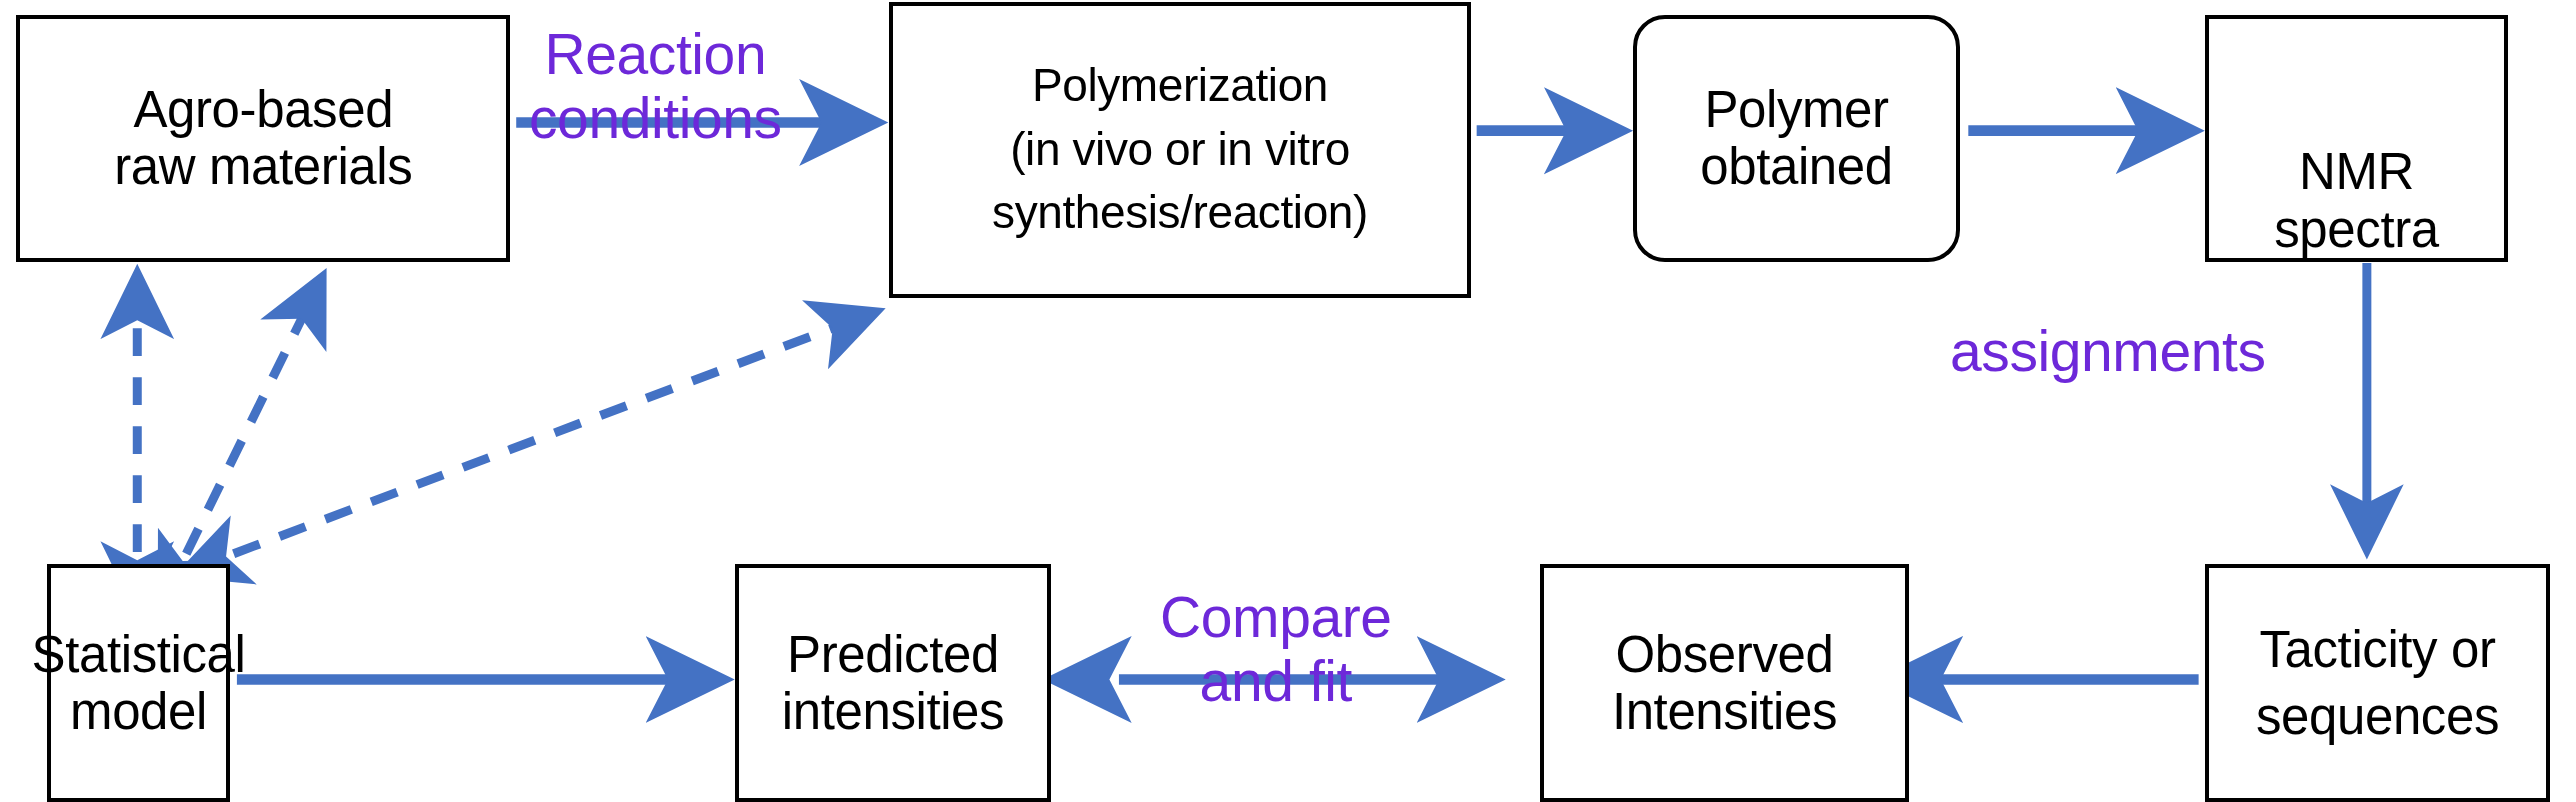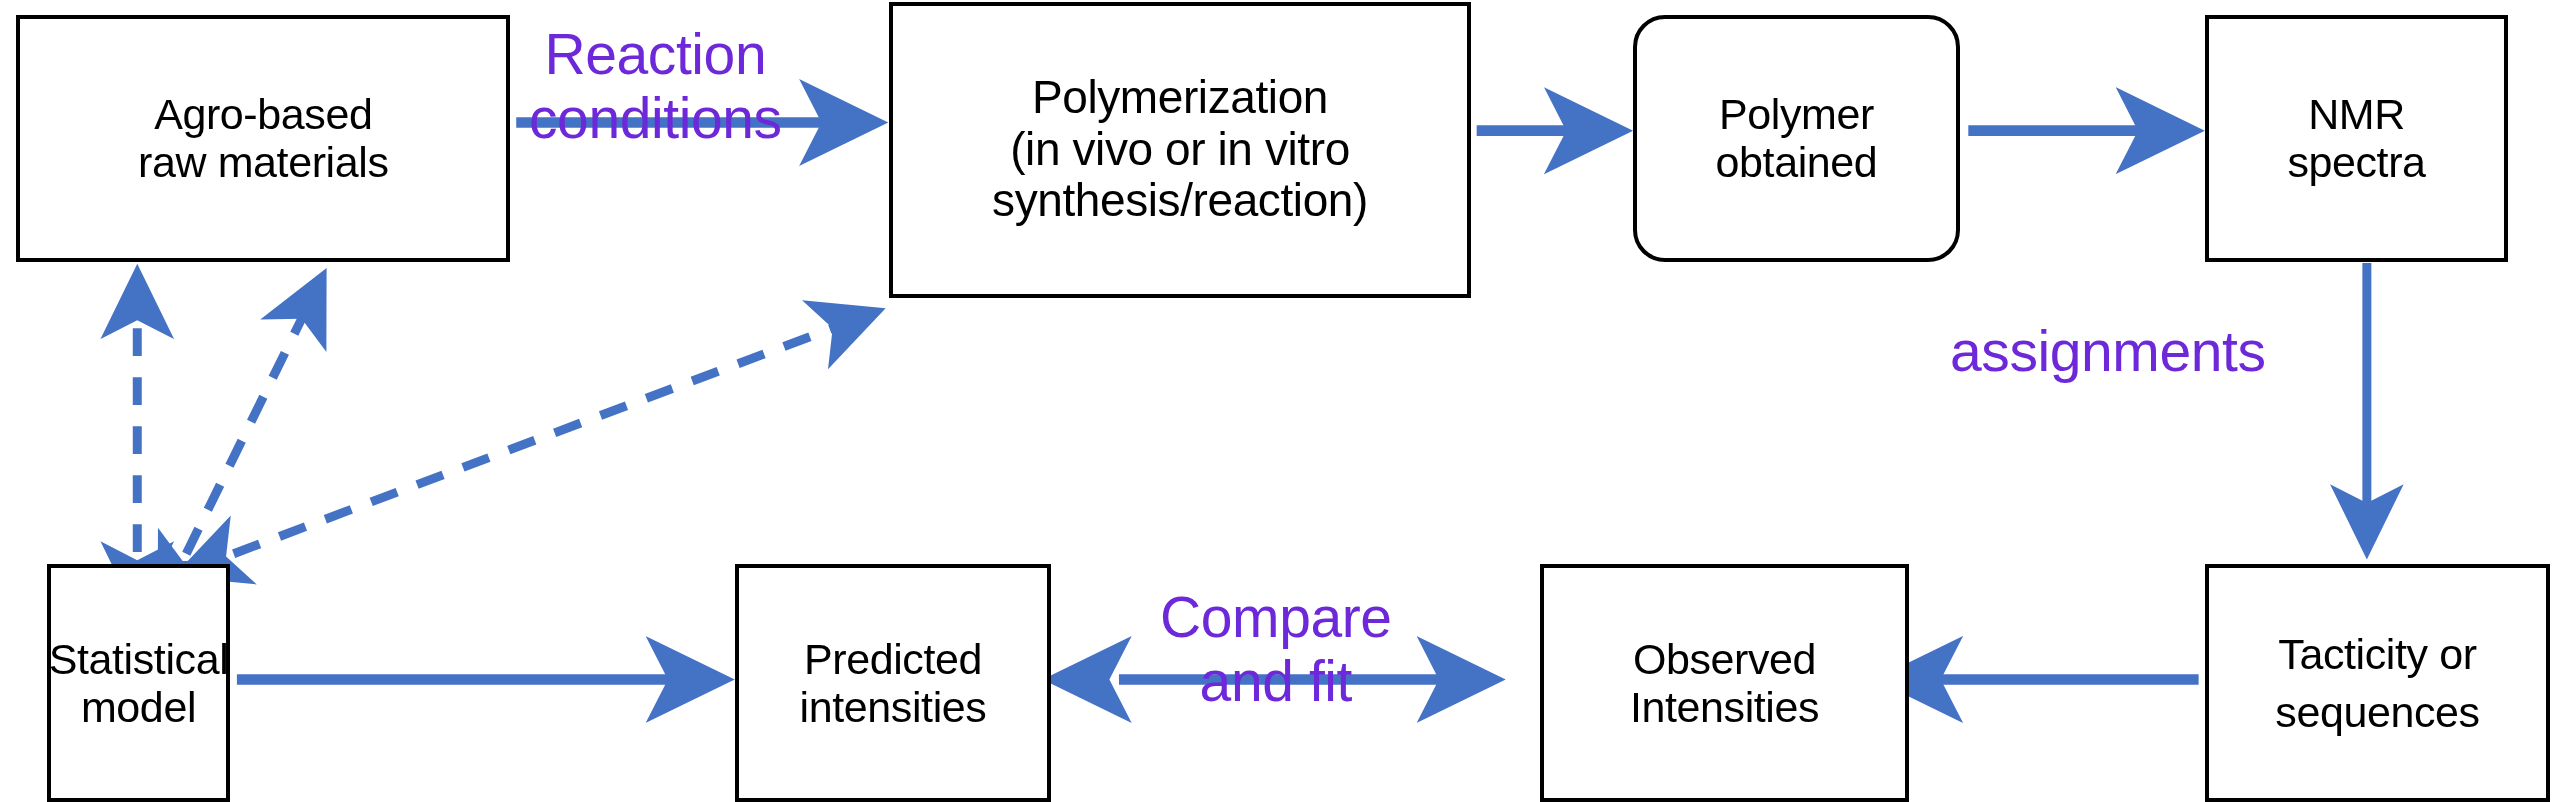--- a/index.html
+++ b/index.html
@@ -29,51 +29,52 @@
     box-sizing: border-box;
     border: 4.9px solid #000000;
     background: #ffffff;
     display: flex;
     flex-direction: column;
     align-items: center;
     justify-content: center;
     text-align: center;
     color: #000000;
     font-family: "Liberation Sans", "DejaVu Sans", sans-serif;
-    font-size: 43px;
+    font-size: 51px;
     line-height: 1.12;
     letter-spacing: -0.4px;
     z-index: 3;
   }
   .node .line {
     display: block;
     white-space: nowrap;
   }
   .node.small-text {
     font-size: 46px;
+    gap: 12px;
   }
   .edge-label {
     position: absolute;
     color: #6d28d9;
     font-family: "Liberation Sans", "DejaVu Sans", sans-serif;
     font-size: 57px;
     line-height: 1.12;
     letter-spacing: -0.4px;
     text-align: center;
     background: transparent;
     z-index: 4;
     white-space: nowrap;
   }
   .edge-label .line { display: block; }
 
   
   #node-agro        { left: 16.3px;   top: 14.7px;  width: 494px;  height: 247px; }
   #node-polym       { left: 889px; top: 1.6px;   width: 582px;  height: 296px; }
   #node-polyobt     { left: 1633px; top: 14.7px;  width: 327px;  height: 247px; border-radius: 32px; }
-  #node-nmr         { left: 2205px; top: 14.7px;  width: 303px;  height: 247px; }
+  #node-nmr         { left: 2205px; top: 14.7px;  width: 303px;  height: 247px; justify-content: flex-end; }
   #node-stat        { left: 47px;   top: 564px; width: 183px;  height: 238px; }
   #node-pred        { left: 735px;  top: 564px; width: 316px;  height: 238px; }
   #node-obs         { left: 1540px; top: 564px; width: 369px;  height: 238px; }
   #node-tact        { left: 2205px; top: 564px; width: 345px;  height: 238px; gap: 9px; }
 
   
   #label-reaction   { left: 529px;  top: 23px;  }
   #label-spectral   { left: 1950px; top: 320px; }
   #label-compare    { left: 1160px; top: 586px; }
 </style>

